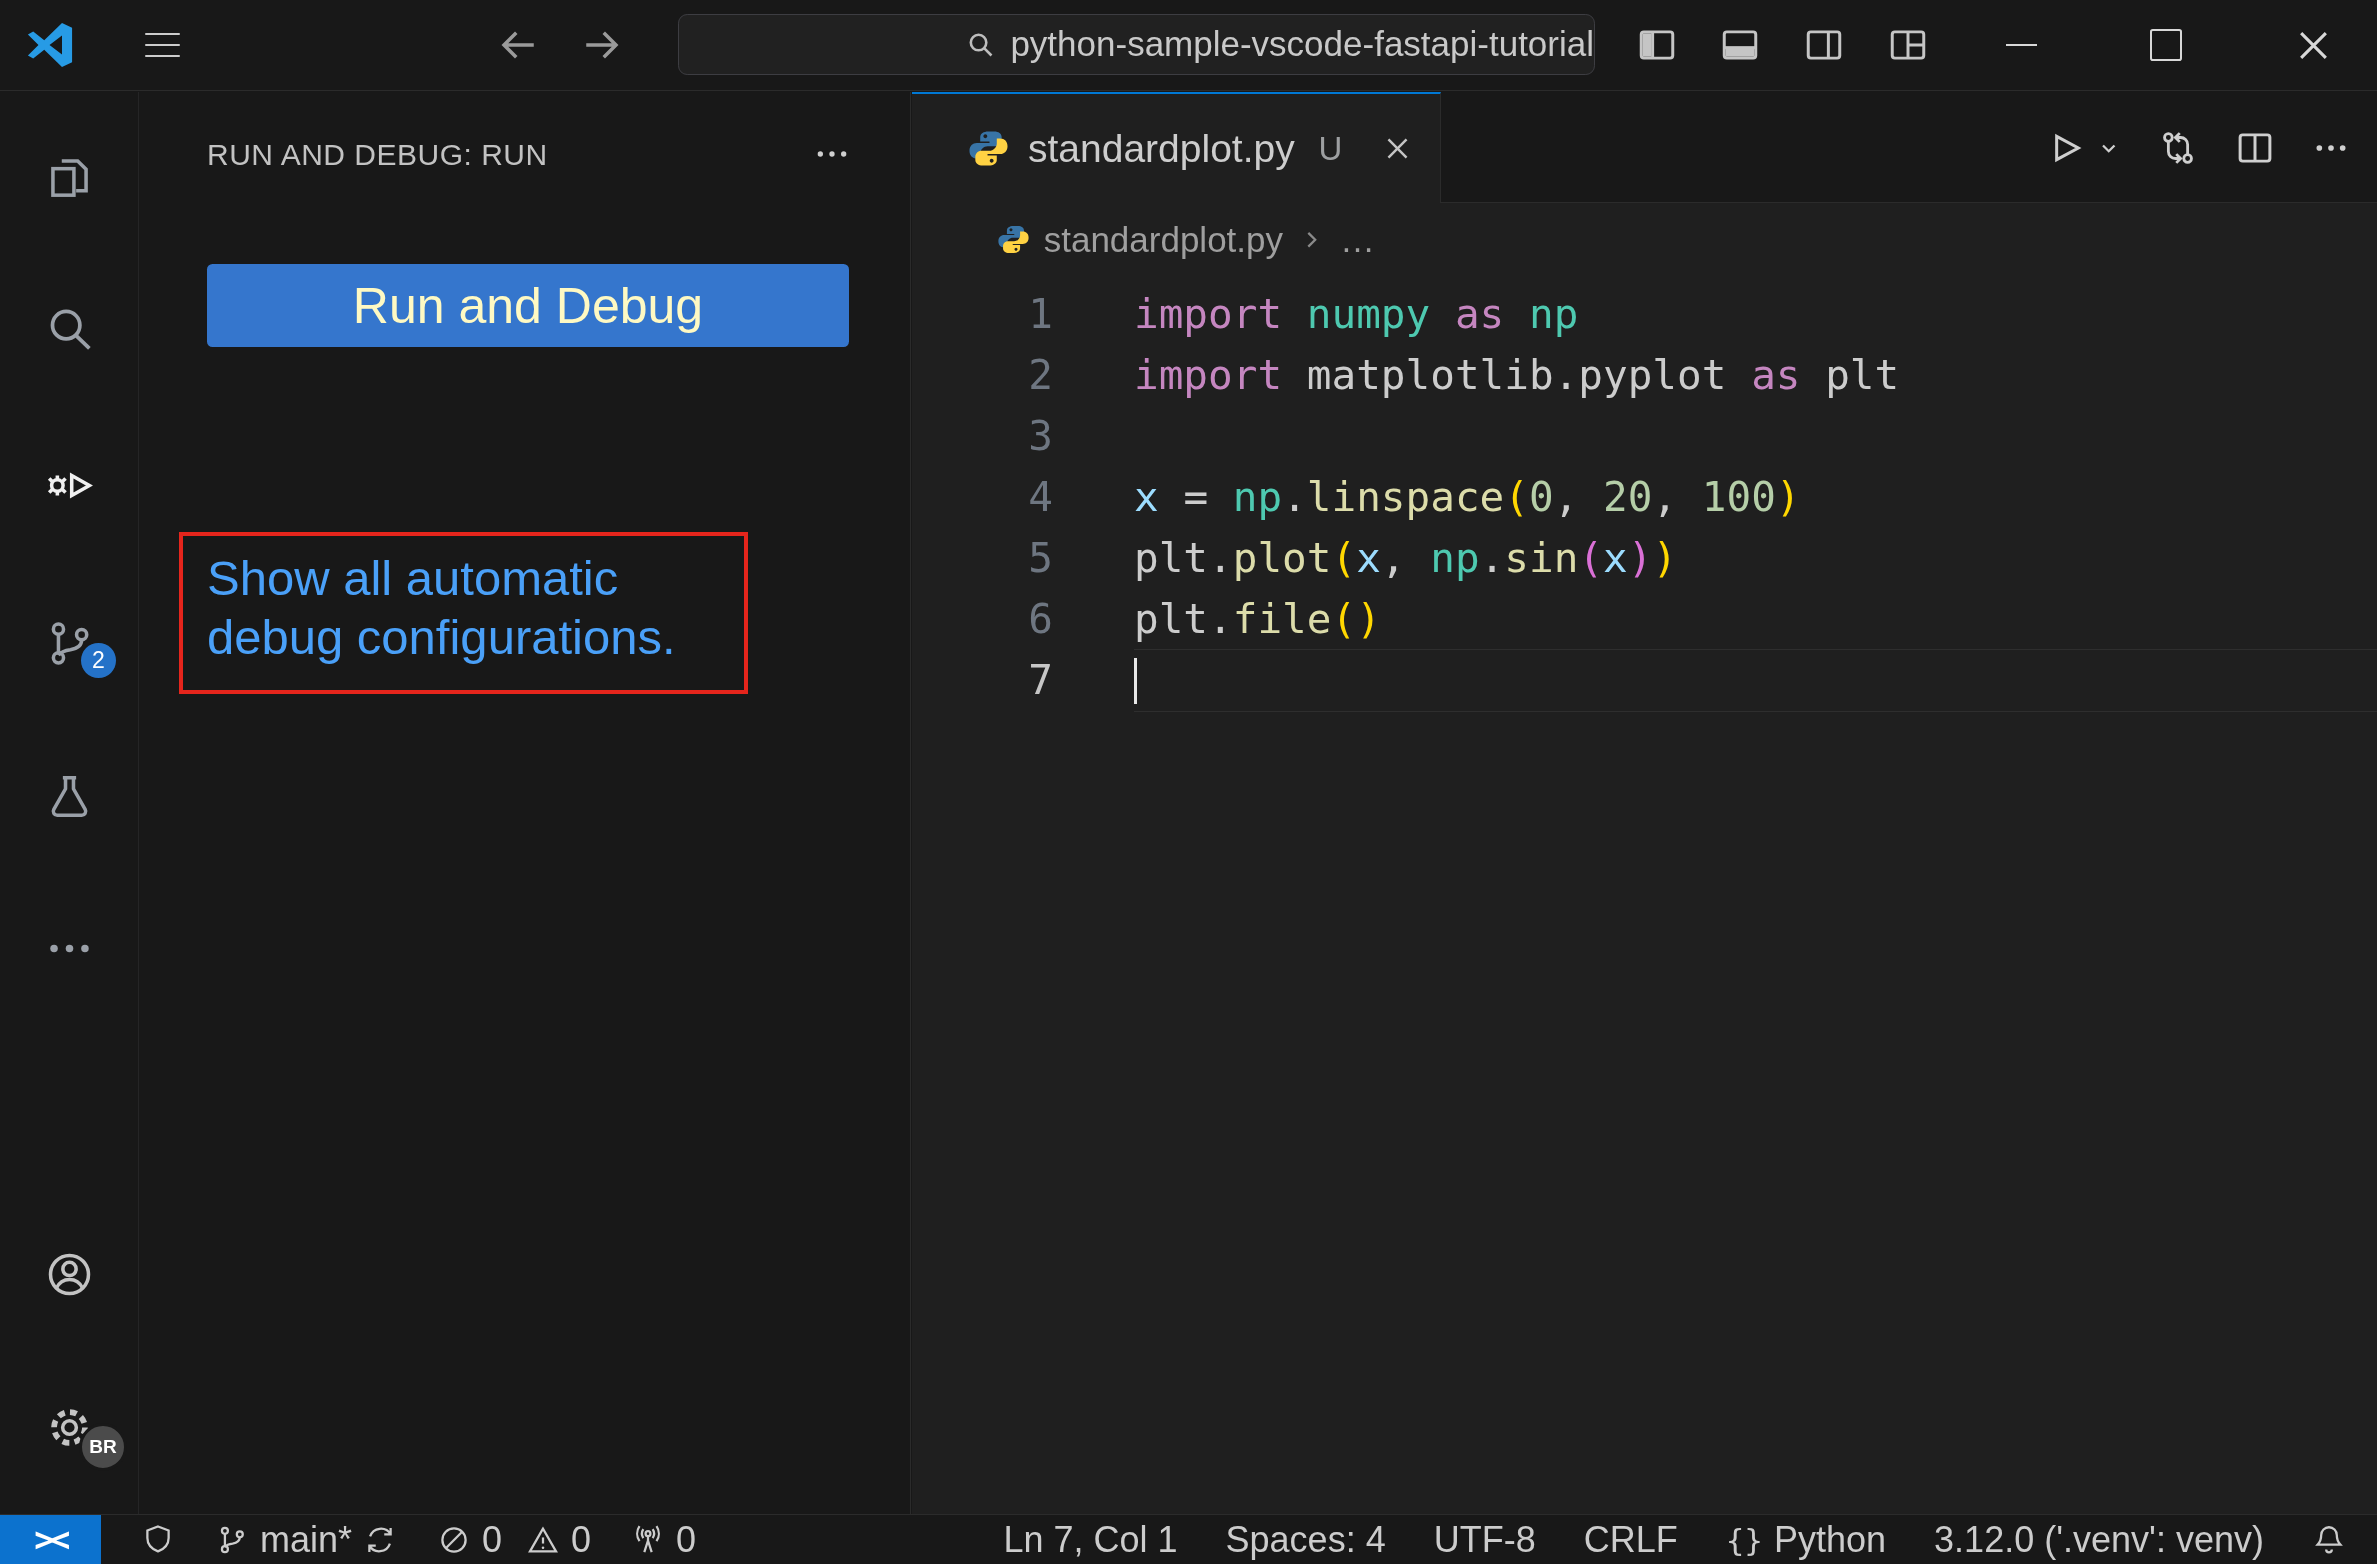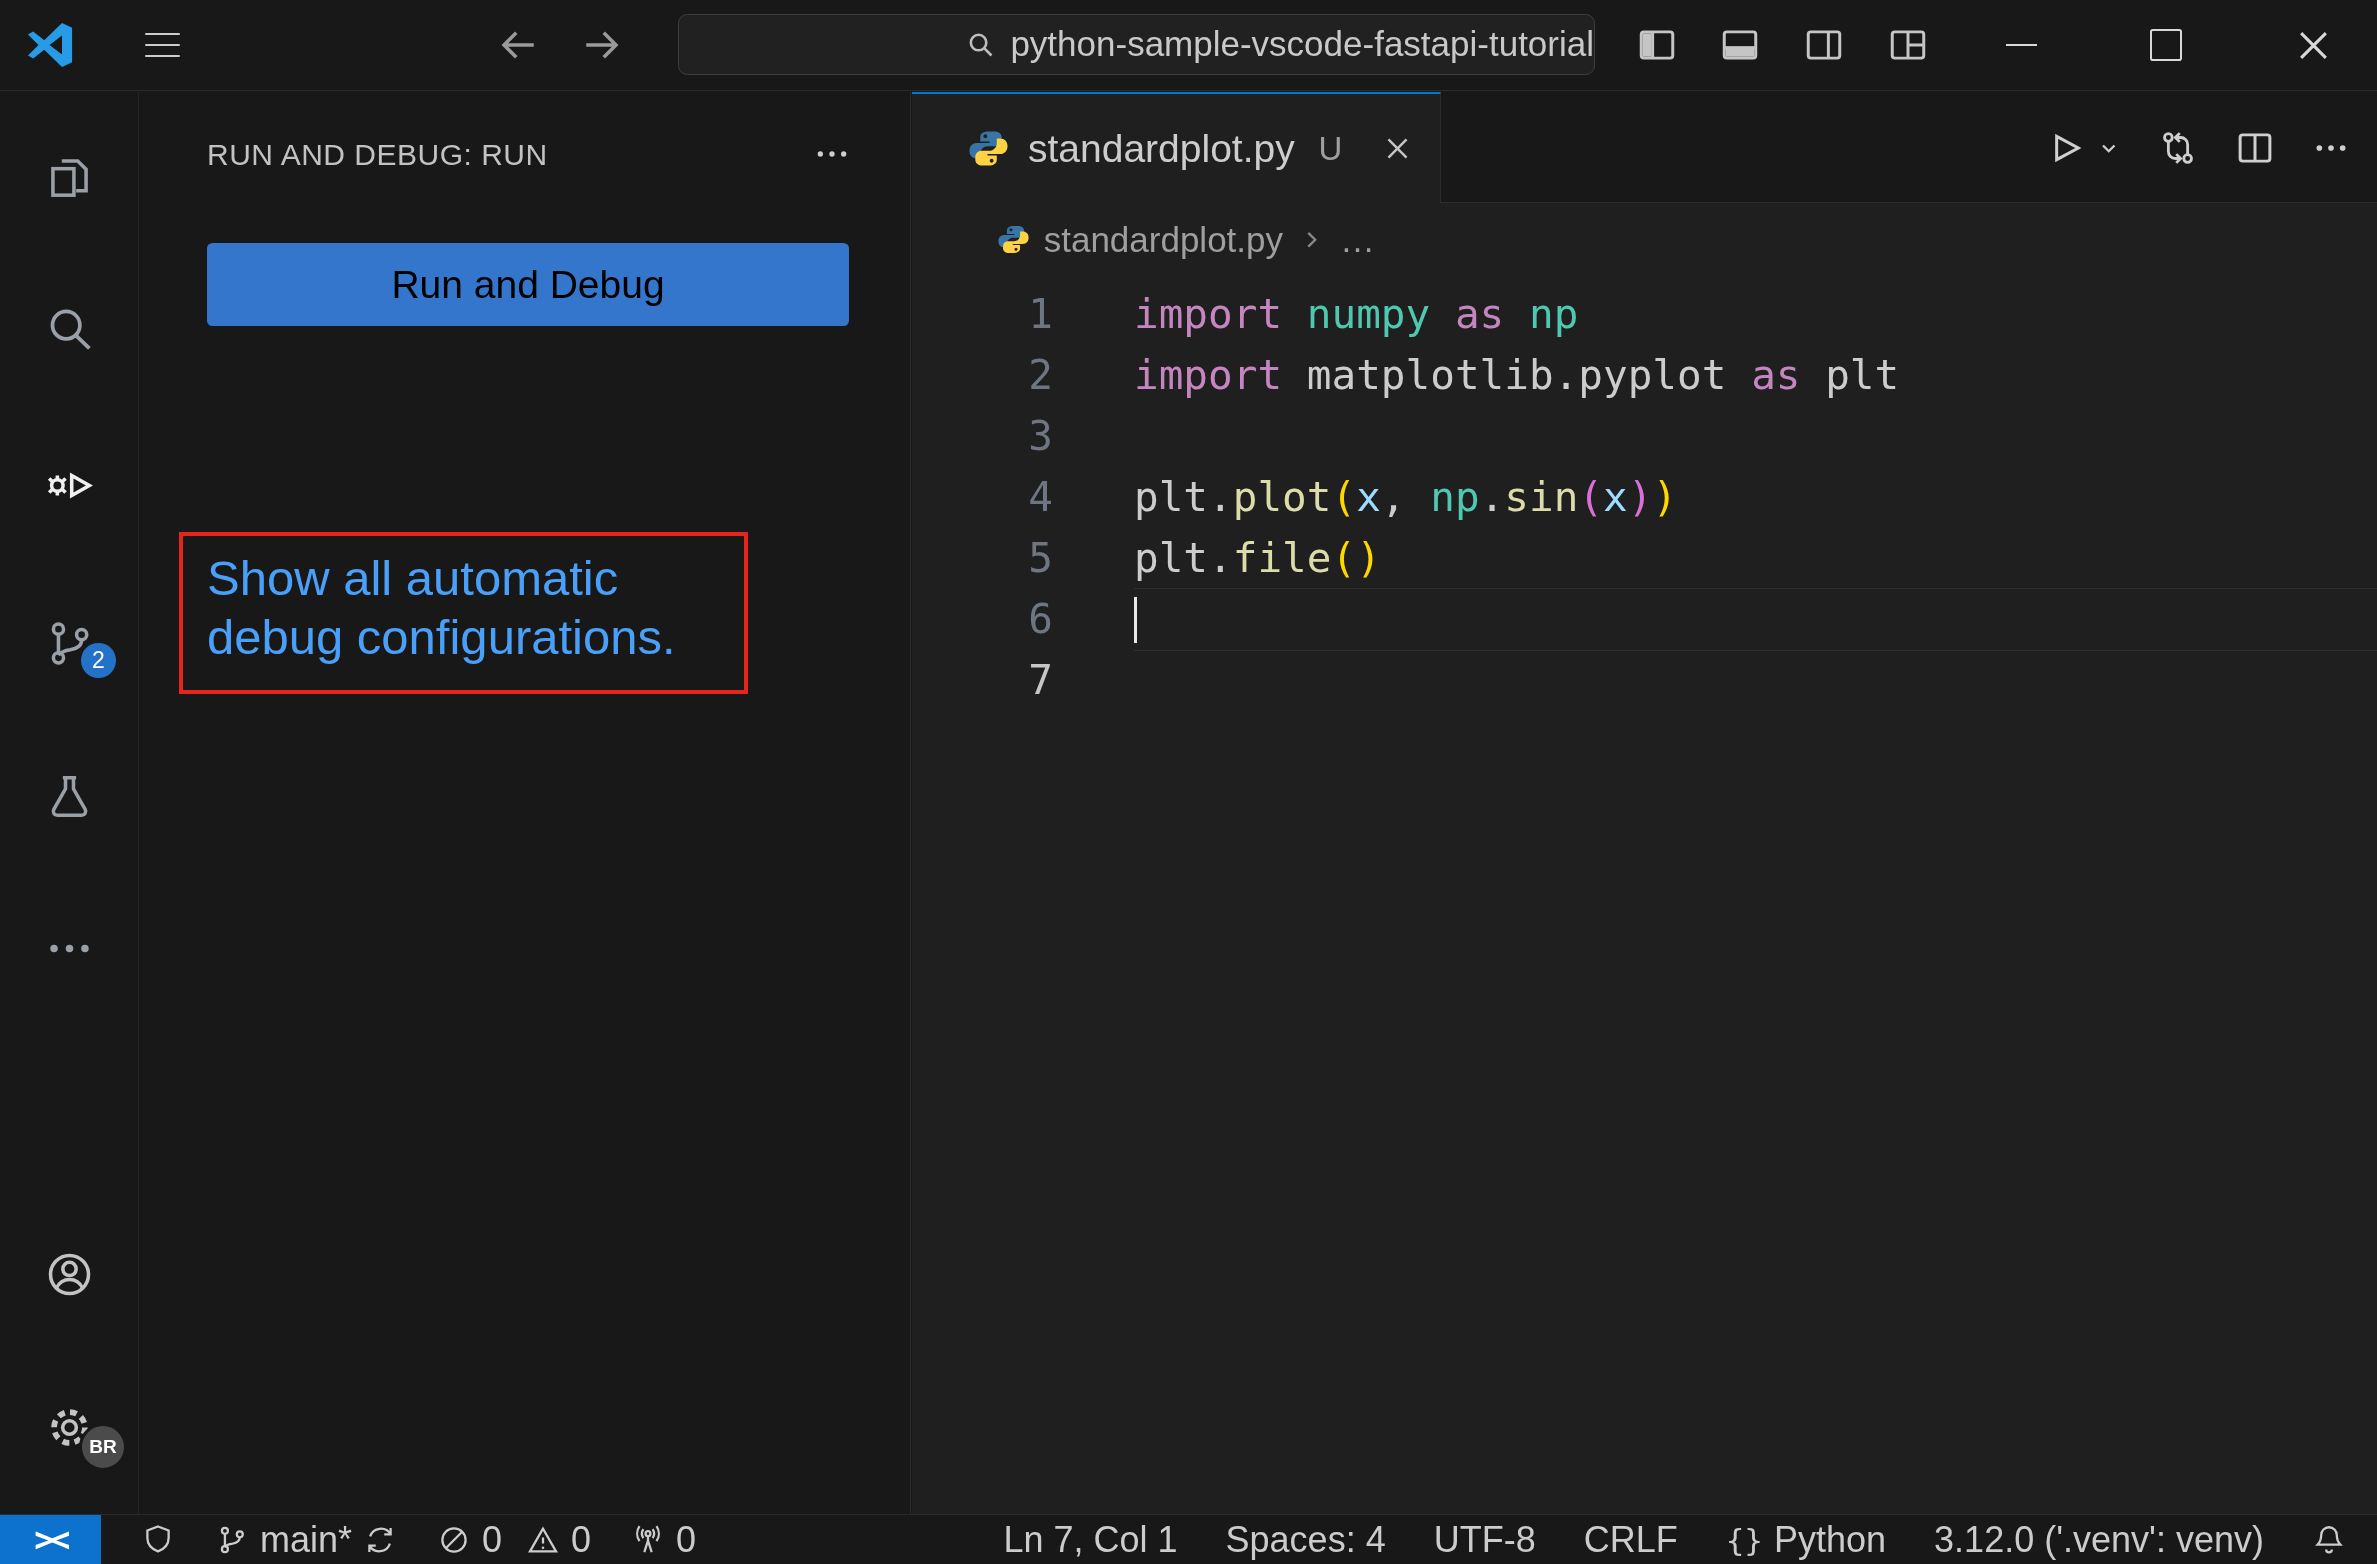--- a/index.html
+++ b/index.html
@@ -26,21 +26,21 @@
   .ab-item svg{width:53px;height:53px}
   .ab-item.active{color:#f0f0f0}
   .ab-explorer{top:39px}.ab-search{top:190px}.ab-debug{top:347px}.ab-scm{top:505px}.ab-test{top:658px}.ab-more{top:810px}.ab-account{top:1136px;color:#c3c3c3}.ab-settings{top:1289px;color:#c3c3c3}
   .ab-badge{position:absolute;right:22px;bottom:11px;min-width:35px;height:35px;border-radius:17.4px;background:#2472c8;color:#fff;font-size:23px;display:flex;align-items:center;justify-content:center}
   .profile-badge{position:absolute;right:11px;bottom:1.8px;width:42px;height:42px;border-radius:50%;background:#4b4b4b;border:3.7px solid #181818;color:#fff;font-size:19px;font-weight:bold;display:flex;align-items:center;justify-content:center}
 
   
   .sidebar{position:absolute;left:140px;top:92px;width:771px;height:1422px;background:#181818;border-right:0.9px solid #2b2b2b;box-sizing:border-box}
   .sb-header{position:absolute;left:67px;top:46px;font-size:30px;color:#c2c2c2;letter-spacing:0.5px}
   .sb-more{position:absolute;left:664px;top:39px;width:55px;height:46px;display:flex;align-items:center;justify-content:center;color:#cfcfcf}
-  .run-btn{position:absolute;left:67px;top:151px;width:642px;height:83px;background:#3576cd;border:none;border-radius:5.5px;color:#000000;font-size:39px;font-family:inherit;display:flex;align-items:center;justify-content:center;cursor:pointer}
+  .run-btn{position:absolute;left:67px;top:172px;width:642px;height:83px;background:#3576cd;border:none;border-radius:5.5px;color:#fef9c3;font-size:50px;font-family:inherit;display:flex;align-items:center;justify-content:center;cursor:pointer}
   .sb-paragraph{position:absolute;left:67px;top:293px;width:596px;font-size:40px;line-height:59px;color:#cccccc}
   .sb-link{color:#4aa0f8;text-decoration:none}
   .annotation{position:absolute;left:39px;top:440px;width:561px;height:154px;border:4.6px solid #e5251c;pointer-events:none}
   .sb-configs{position:absolute;left:67px;top:457px;width:513px;font-size:49px;line-height:59px}
 
   
   .editorgroup{position:absolute;left:912px;top:92px;width:1465px;height:1422px;background:#1f1f1f}
   .tabstrip{position:absolute;left:0;top:0;width:1465px;height:111px;background:#181818}
   .tabstrip-border{position:absolute;left:529px;right:0;bottom:0;height:0.9px;background:#2b2b2b}
   .tab{position:absolute;left:0;top:0;width:529px;height:111px;background:#1f1f1f;border-top:2.8px solid #0078d4;border-right:0.9px solid #2b2b2b;display:flex;align-items:center;padding:0 27.5px 0 57px;gap:20px;box-sizing:border-box}
@@ -276,20 +276,21 @@
         <div class="ln">3</div>
         <div class="ln">4</div>
         <div class="ln">5</div>
         <div class="ln">6</div>
         <div class="ln active">7</div>
       </div>
     <div class="codelines">
         <div class="code-line"><span class="tk-kw">import </span><span class="tk-mod">numpy </span><span class="tk-kw">as </span><span class="tk-mod">np</span></div>
         <div class="code-line"><span class="tk-kw">import </span><span class="tk-def">matplotlib.pyplot </span><span class="tk-kw">as </span><span class="tk-def">plt</span></div>
         <div class="code-line"></div>
+        <div class="code-line"><span class="tk-var">x </span><span class="tk-def">= </span><span class="tk-mod">np</span><span class="tk-def">.</span><span class="tk-fn">linspace</span><span class="tk-b1">(</span><span class="tk-num">0</span><span class="tk-def">, </span><span class="tk-num">20</span><span class="tk-def">, </span><span class="tk-num">100</span><span class="tk-b1">)</span></div>
         <div class="code-line"><span class="tk-def">plt</span><span class="tk-def">.</span><span class="tk-fn">plot</span><span class="tk-b1">(</span><span class="tk-var">x</span><span class="tk-def">, </span><span class="tk-mod">np</span><span class="tk-def">.</span><span class="tk-fn">sin</span><span class="tk-b2">(</span><span class="tk-var">x</span><span class="tk-b2">)</span><span class="tk-b1">)</span></div>
         <div class="code-line"><span class="tk-def">plt</span><span class="tk-def">.</span><span class="tk-fn">file</span><span class="tk-b1">(</span><span class="tk-b1">)</span></div>
         <div class="code-line current"><span class="cursor"></span></div>
       </div>
   </div>
 </div>
 
 <div class="statusbar">
   <div class="sb-left">
     <div class="remote">

